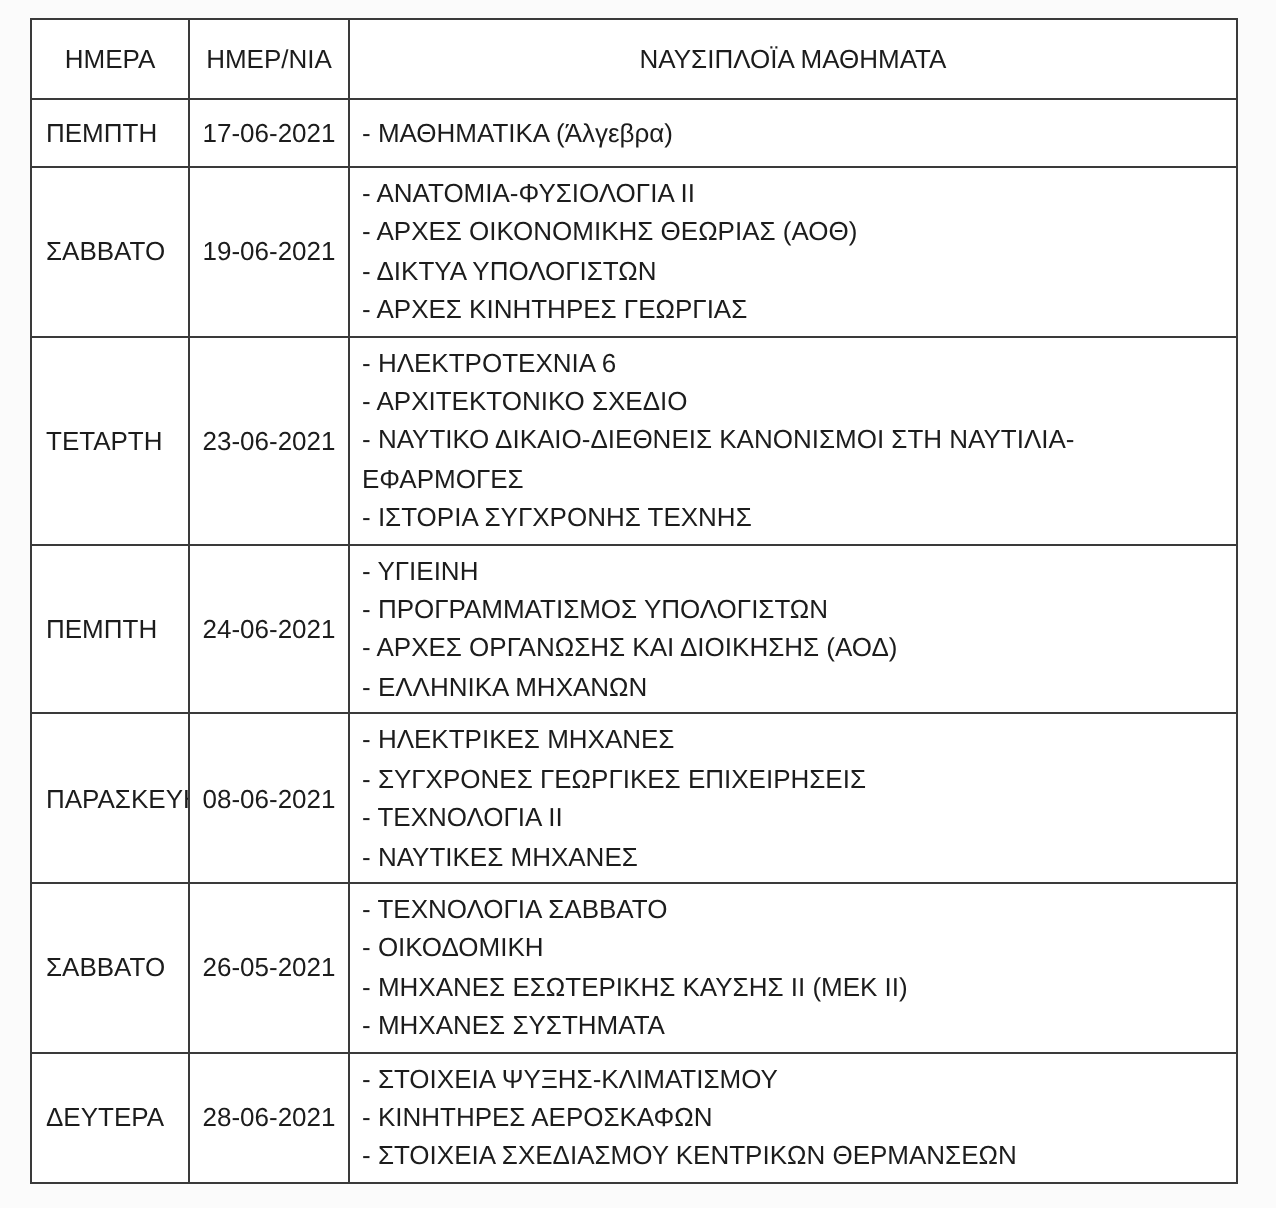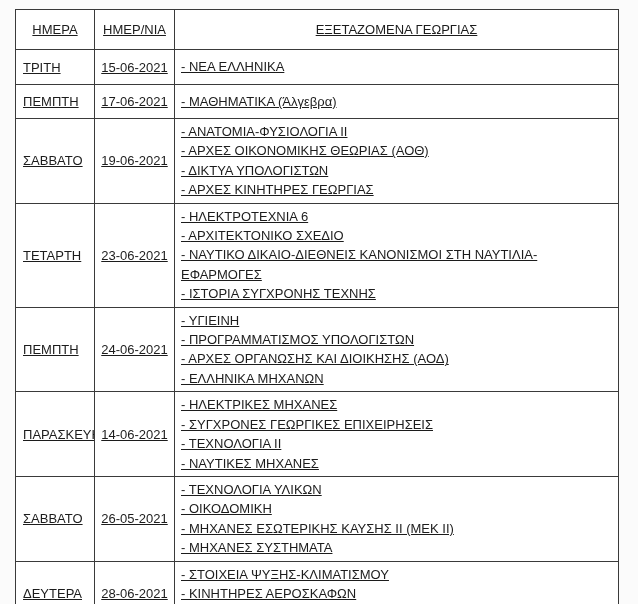--- a/index.html
+++ b/index.html
@@ -35,21 +35,20 @@
   }
   col.col-day  { width: 79px; }
   col.col-date { width: 80px; }
   col.col-sub  { width: 444px; }
   table.schedule th,
   table.schedule td {
     border: 1px solid var(--border-color);
     font-size: 13px;
     vertical-align: middle;
     overflow: hidden;
-    text-decoration: underline;
   }
   table.schedule th {
     font-weight: 400;
     text-align: center;
     height: 40px;
     padding: 2px 4px;
   }
   td.day-cell {
     text-align: left;
     padding: 2px 4px 2px 7px;
@@ -75,31 +74,24 @@
   <table class="schedule">
     <colgroup>
       <col class="col-day">
       <col class="col-date">
       <col class="col-sub">
     </colgroup>
     <thead>
       <tr>
         <th>ΗΜΕΡΑ</th>
         <th>ΗΜΕΡ/ΝΙΑ</th>
-        <th>ΕΞΕΤΑΖΟΜΕΝΑ ΓΕΩΡΓΙΑΣ</th>
+        <th>ΝΑΥΣΙΠΛΟΪΑ ΜΑΘΗΜΑΤΑ</th>
       </tr>
     </thead>
     <tbody id="schedule-body">
-        <tr style="height: 35px;">
-          <td class="day-cell">ΤΡΙΤΗ</td>
-          <td class="date-cell">15-06-2021</td>
-          <td class="subjects-cell">
-            <div class="subject-item">- ΝΕΑ ΕΛΛΗΝΙΚΑ</div>
-          </td>
-        </tr>
         <tr style="height: 34px;">
           <td class="day-cell">ΠΕΜΠΤΗ</td>
           <td class="date-cell">17-06-2021</td>
           <td class="subjects-cell">
             <div class="subject-item">- ΜΑΘΗΜΑΤΙΚΑ (Άλγεβρα)</div>
           </td>
         </tr>
         <tr style="height: 79px;">
           <td class="day-cell">ΣΑΒΒΑΤΟ</td>
           <td class="date-cell">19-06-2021</td>
@@ -125,33 +117,33 @@
           <td class="date-cell">24-06-2021</td>
           <td class="subjects-cell">
             <div class="subject-item">- ΥΓΙΕΙΝΗ</div>
             <div class="subject-item">- ΠΡΟΓΡΑΜΜΑΤΙΣΜΟΣ ΥΠΟΛΟΓΙΣΤΩΝ</div>
             <div class="subject-item">- ΑΡΧΕΣ ΟΡΓΑΝΩΣΗΣ ΚΑΙ ΔΙΟΙΚΗΣΗΣ (ΑΟΔ)</div>
             <div class="subject-item">- ΕΛΛΗΝΙΚΑ ΜΗΧΑΝΩΝ</div>
           </td>
         </tr>
         <tr style="height: 83px;">
           <td class="day-cell">ΠΑΡΑΣΚΕΥΗ</td>
-          <td class="date-cell">14-06-2021</td>
+          <td class="date-cell">08-06-2021</td>
           <td class="subjects-cell">
             <div class="subject-item">- ΗΛΕΚΤΡΙΚΕΣ ΜΗΧΑΝΕΣ</div>
             <div class="subject-item">- ΣΥΓΧΡΟΝΕΣ ΓΕΩΡΓΙΚΕΣ ΕΠΙΧΕΙΡΗΣΕΙΣ</div>
             <div class="subject-item">- ΤΕΧΝΟΛΟΓΙΑ ΙΙ</div>
             <div class="subject-item">- ΝΑΥΤΙΚΕΣ ΜΗΧΑΝΕΣ</div>
           </td>
         </tr>
         <tr style="height: 81px;">
           <td class="day-cell">ΣΑΒΒΑΤΟ</td>
           <td class="date-cell">26-05-2021</td>
           <td class="subjects-cell">
-            <div class="subject-item">- ΤΕΧΝΟΛΟΓΙΑ ΥΛΙΚΩΝ</div>
+            <div class="subject-item">- ΤΕΧΝΟΛΟΓΙΑ ΣΑΒΒΑΤΟ</div>
             <div class="subject-item">- ΟΙΚΟΔΟΜΙΚΗ</div>
             <div class="subject-item">- ΜΗΧΑΝΕΣ ΕΣΩΤΕΡΙΚΗΣ ΚΑΥΣΗΣ ΙΙ (ΜΕΚ ΙΙ)</div>
             <div class="subject-item">- ΜΗΧΑΝΕΣ ΣΥΣΤΗΜΑΤΑ</div>
           </td>
         </tr>
         <tr style="height: 60px;">
           <td class="day-cell">ΔΕΥΤΕΡΑ</td>
           <td class="date-cell">28-06-2021</td>
           <td class="subjects-cell">
             <div class="subject-item">- ΣΤΟΙΧΕΙΑ ΨΥΞΗΣ-ΚΛΙΜΑΤΙΣΜΟΥ</div>

